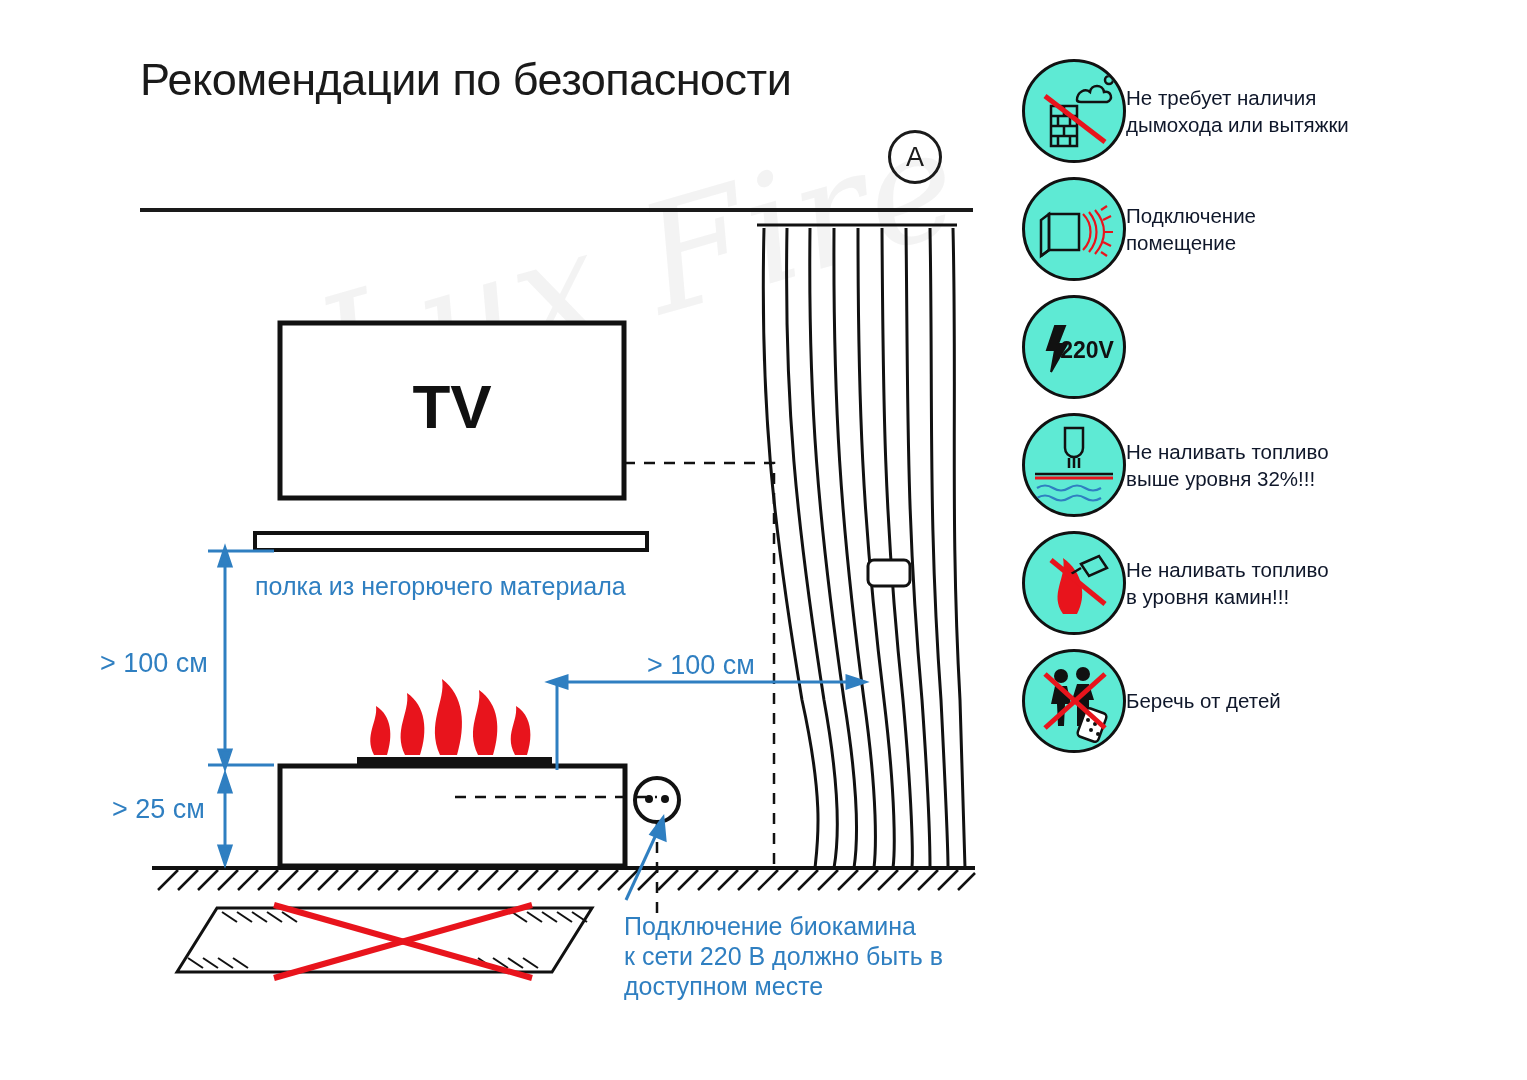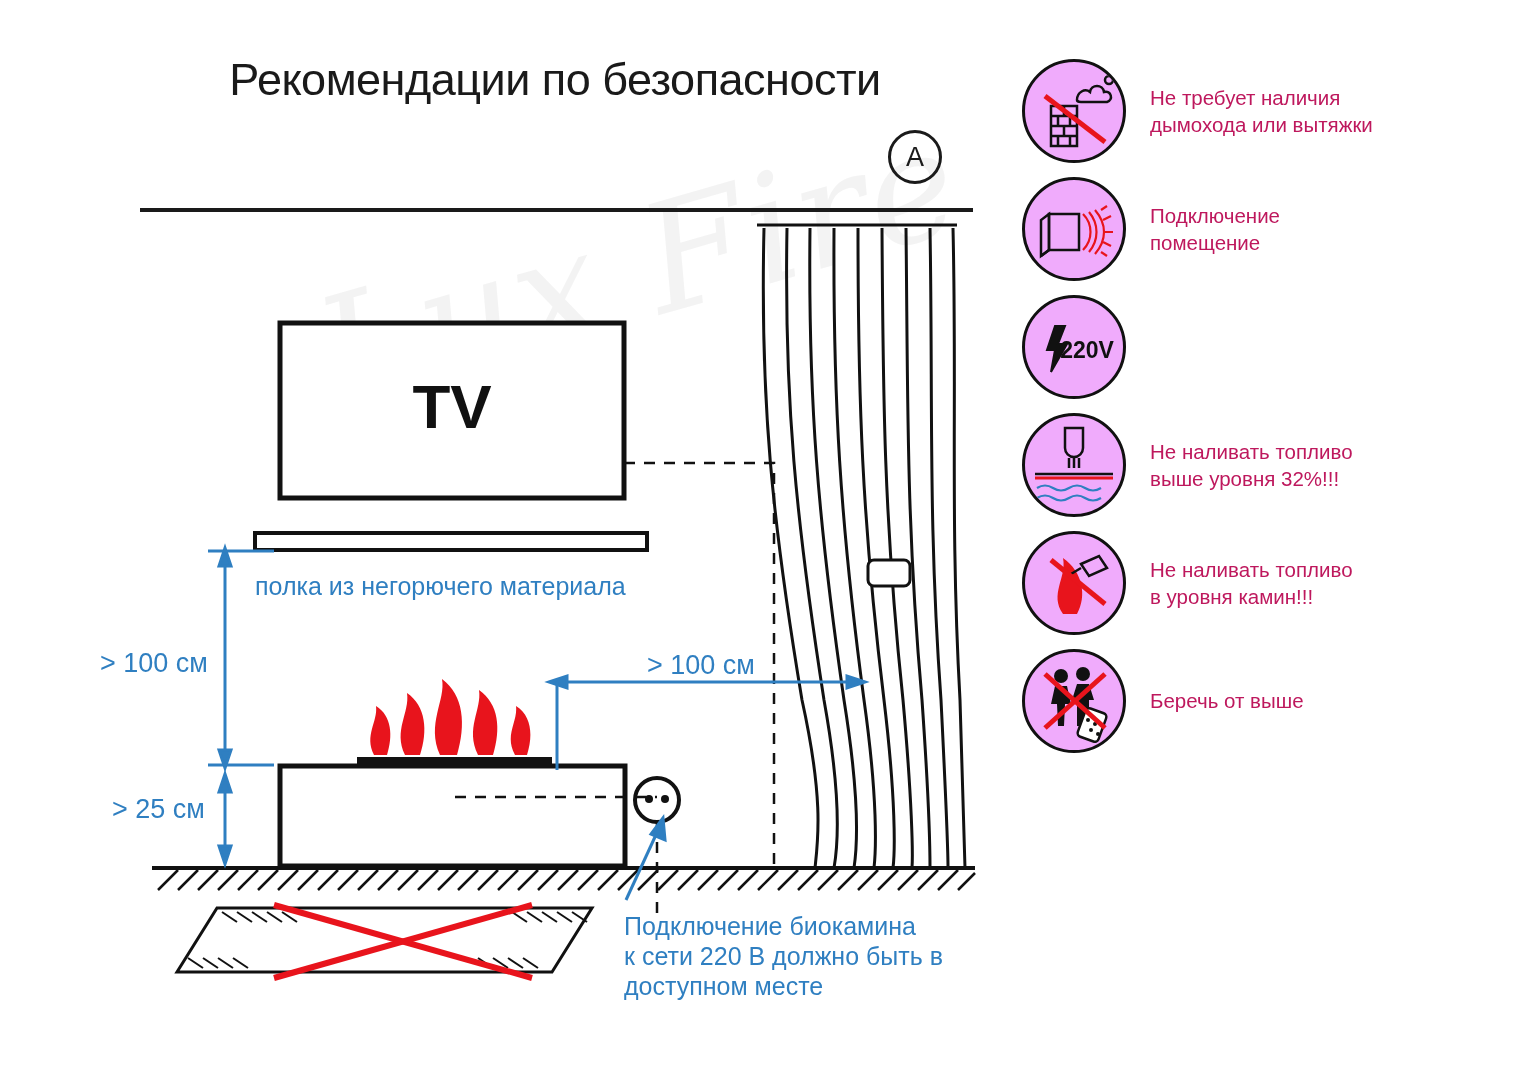--- a/index.html
+++ b/index.html
@@ -7,37 +7,37 @@
        font-family:"Liberation Sans","DejaVu Sans",sans-serif;color:#1a1a1a;}
 
   
   .watermark{position:absolute;left:250px;top:120px;width:800px;height:820px;
              pointer-events:none;opacity:.30;}
   .wm-text{position:absolute;left:60px;top:60px;font-family:"DejaVu Serif",serif;
            font-style:italic;font-size:150px;color:#d8d8d8;letter-spacing:2px;
            transform:rotate(-16deg);white-space:nowrap;}
 
   
-  .title{position:absolute;left:140px;top:52px;width:830px;text-align:center;}
+  .title{position:absolute;left:140px;top:52px;width:830px;}
   .title .l1,.title .l2{font-size:45px;font-weight:400;color:#1a1a1a;line-height:1.26;
                         letter-spacing:-0.5px;white-space:nowrap;}
   .title-badge{position:absolute;left:888px;top:130px;width:48px;height:48px;border:3px solid #1a1a1a;
                border-radius:50%;display:flex;align-items:center;justify-content:center;
                font-size:27px;font-weight:400;}
   .title-rule{position:absolute;left:140px;top:208px;width:833px;height:4px;background:#1a1a1a;}
 
   
   .scene{position:absolute;left:12px;top:0;width:1000px;height:892px;}
 
   
   .icons{position:absolute;left:1022px;top:52px;width:490px;}
   .icon-row{display:flex;align-items:center;height:118px;}
   .icon-badge{width:98px;height:98px;border:3px solid #111;border-radius:50%;
-              flex:0 0 98px;position:relative;overflow:hidden;background:#f0abfc;}
-  .icon-text{margin-left:24px;font-size:20.5px;line-height:1.33;color:#be185d;}
+              flex:0 0 98px;position:relative;overflow:hidden;background:#5eead4;}
+  .icon-text{font-size:20.5px;line-height:1.33;color:#0f172a;}
   .icon-text div{white-space:nowrap;}
 </style>
 </head>
 <body>
 
 <div class="watermark">
   <div class="wm-text">Lux Fire</div>
 </div>
 
 <div class="title">
@@ -331,17 +331,17 @@
             <circle cx="66" cy="78" r="2"></circle>
           <circle cx="73" cy="82" r="2"></circle>
         </g>
         <g stroke="#e8141c" stroke-width="5">
           <line x1="20" y1="22" x2="80" y2="76"></line>
           <line x1="80" y1="22" x2="20" y2="76"></line>
         </g>
       </svg>
     </div>
     <div class="icon-text">
-      <div>Беречь от выше</div>
+      <div>Беречь от детей</div>
     </div>
   </div>
 
 </div>
 
 </body></html>

